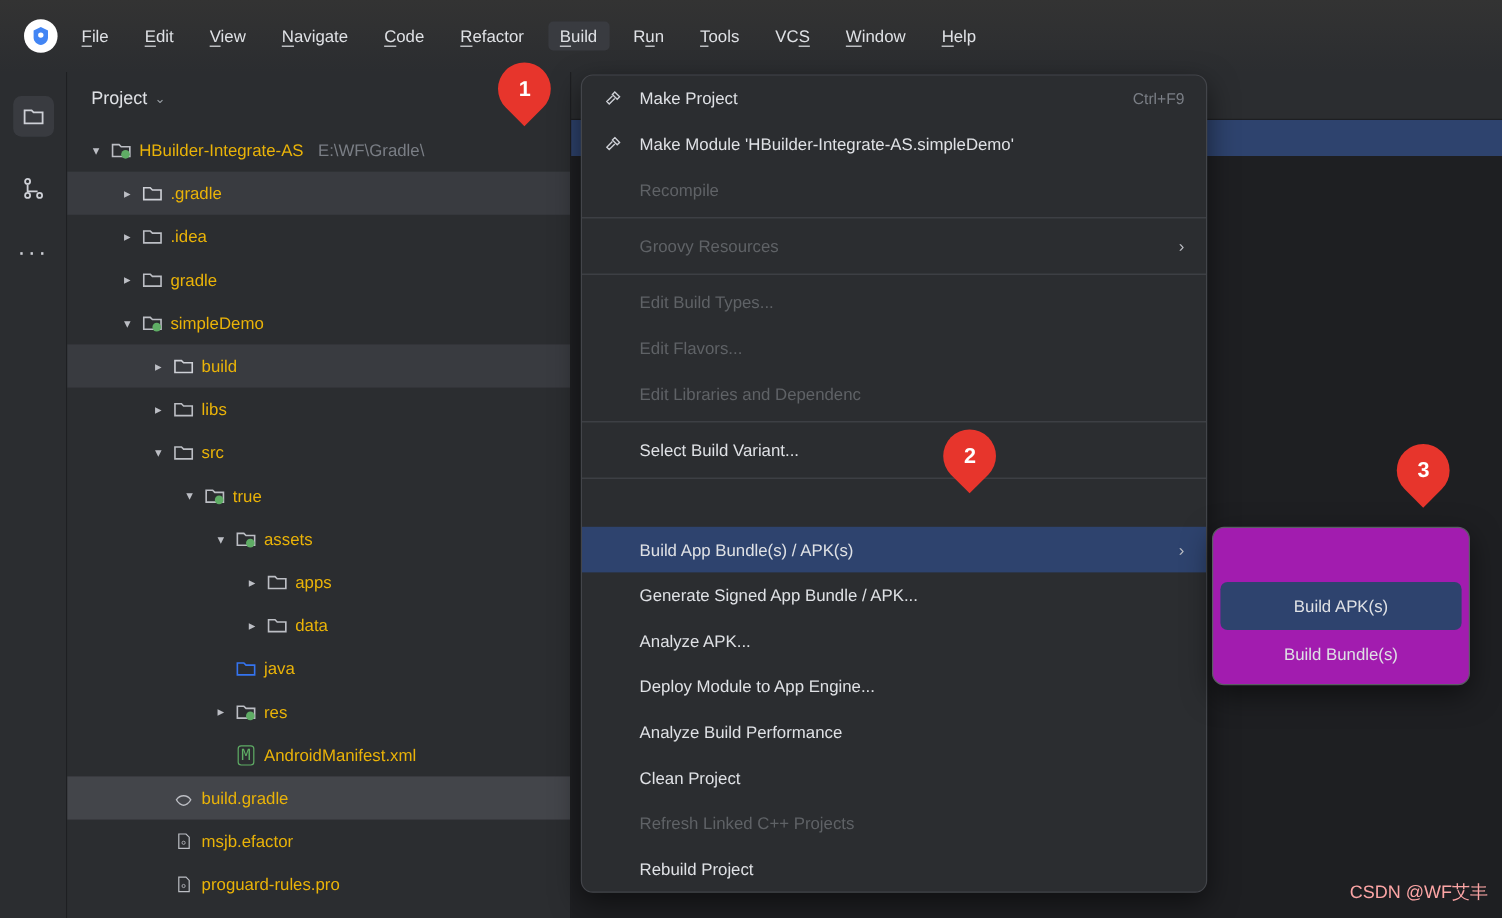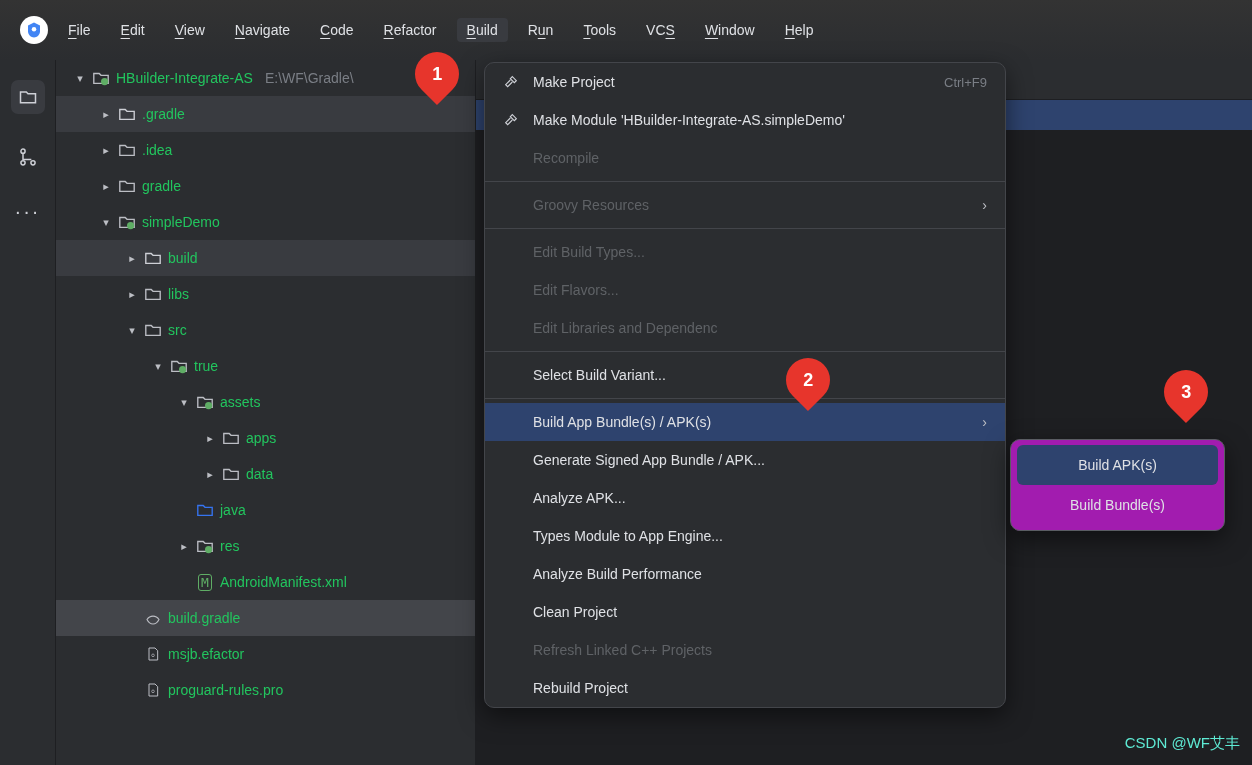--- a/index.html
+++ b/index.html
@@ -18,39 +18,39 @@
 .dots { font-size: 20px; color: #ced0d6; letter-spacing: 2px; cursor: pointer; }
 .sidebar { position: absolute; left: 56px; top: 60px; bottom: 0; width: 420px; background: #2b2d30; border-right: 1px solid #1e1f22; overflow: hidden; }
 .sb-header { padding: 14px 20px 16px; display: flex; align-items: center; gap: 6px; color: #dfe1e5; font-size: 15px; }
 .sb-header .chev { font-size: 11px; color: #9aa0a6; }
 .tree { padding: 0; }
 .tree-row { display: flex; align-items: center; height: 36px; padding-left: 18px; gap: 6px; cursor: pointer; white-space: nowrap; }
 .tree-row.sel { background: #43454a; }
 .tree-row.sel2 { background: #393b40; }
 .chev-icon { width: 12px; display: inline-flex; justify-content: center; color: #bcbec4; font-size: 11px; }
 .fold-icon { width: 18px; height: 18px; display: inline-flex; align-items: center; justify-content: center; }
-.name { color: #22c55e; }
+.name { color: #eab308; }
 .path { color: #7a7e85; margin-left: 6px; }
 .indent1 { padding-left: 44px; }
 .indent2 { padding-left: 70px; }
 .indent3 { padding-left: 96px; }
 .indent4 { padding-left: 122px; }
 .indent5 { padding-left: 148px; }
 .editor { position: absolute; left: 476px; right: 0; top: 60px; bottom: 0; background: #1e1f22; font-family: 'JetBrains Mono', Consolas, monospace; font-size: 15px; color: #bcbec4; }
 .tabrow { height: 40px; display: flex; align-items: center; padding: 0 14px; background: #2b2d30; border-bottom: 1px solid #1e1f22; }
 .tab { display: flex; align-items: center; gap: 10px; color: #dfe1e5; }
 .close-x { color: #7a7e85; cursor: pointer; }
 .banner { height: 30px; background: #2e436e; display: flex; align-items: center; padding: 0 14px; color: #dfe1e5; font-size: 13px; }
 .code { padding: 14px 0 0 14px; line-height: 34px; }
 .code .kw2 { color: #cf8e6d; }
-.watermark { position: absolute; right: 12px; bottom: 12px; color: #5eead4; font-size: 15px; }
+.watermark { position: absolute; right: 12px; bottom: 12px; color: #fca5a5; font-size: 15px; }
 .menu-pop { position: absolute; left: 484px; top: 62px; width: 522px; background: #2b2d30; border: 1px solid #43454a; border-radius: 10px; overflow: hidden; z-index: 50; box-shadow: 0 8px 24px rgba(0,0,0,.5); }
 .mi { height: 38px; display: flex; align-items: center; padding: 0 18px; color: #dfe1e5; cursor: pointer; }
 .mi.dis { color: #5f6266; cursor: default; }
-.mi.sel { background: #2e436e; }
+.mi.sel { background: #2e436e; margin-top: 40px; }
 .mi .ico { width: 22px; margin-right: 8px; display: inline-flex; }
 .mi .sc { margin-left: auto; color: #7a7e85; font-size: 13px; }
 .mi .arr { margin-left: auto; color: #bcbec4; }
 .sep { height: 1px; background: #43454a; margin: 4px 0; }
 .submenu { position: absolute; left: 1010px; top: 439px; width: 215px; background: #a21caf; border: 1px solid #5a5d63; border-radius: 10px; padding: 5px 6px; z-index: 60; box-shadow: 0 8px 24px rgba(0,0,0,.5); }
 .submenu .mi { border-radius: 6px; height: 40px; padding: 0 14px; justify-content: center; }
 .callout { position: absolute; width: 44px; height: 44px; background: #e7352c; border-radius: 50% 50% 50% 0; transform: rotate(-45deg); display: flex; align-items: center; justify-content: center; z-index: 80; }
 .callout span { transform: rotate(45deg); color: #fff; font-weight: 600; font-size: 18px; }
 .c1 { left: 415px; top: 52px; }
 .c2 { left: 786px; top: 358px; }
@@ -93,20 +93,24 @@
         <circle cx="6" cy="5" r="2.5"></circle>
         <circle cx="6" cy="19" r="2.5"></circle>
         <circle cx="18" cy="19" r="2.5"></circle>
         <path d="M6 8v8M6 15h10"></path>
       </svg>
     </div>
   <div class="dots">···</div>
 </div>
 
 <div class="sidebar">
+  <div class="sb-header">
+    <span>Project</span>
+    <span class="chev">⌄</span>
+  </div>
   <div class="tree" id="tree">
       <div class="tree-row  indent0">
         <span class="chev-icon">▾</span>
         <span class="fold-icon">
           <svg width="18" height="18" viewBox="0 0 20 20">
             <path d="M2 5h6l2 2h8v9H2z" fill="none" stroke="#bcbec4" stroke-width="1.5"></path>
             <circle cx="14" cy="14" r="4" fill="#5fad65"></circle>
           </svg>
         </span>
         <span class="name">HBuilder-Integrate-AS</span>
@@ -352,21 +356,21 @@
     <div class="mi">
       <span class="ico"></span>
       <span>Generate Signed App Bundle / APK...</span>
     </div>
     <div class="mi">
       <span class="ico"></span>
       <span>Analyze APK...</span>
     </div>
     <div class="mi">
       <span class="ico"></span>
-      <span>Types Module to App Engine...</span>
+      <span>Deploy Module to App Engine...</span>
     </div>
     <div class="mi">
       <span class="ico"></span>
       <span>Analyze Build Performance</span>
     </div>
     <div class="mi">
       <span class="ico"></span>
       <span>Clean Project</span>
     </div>
     <div class="mi dis">

